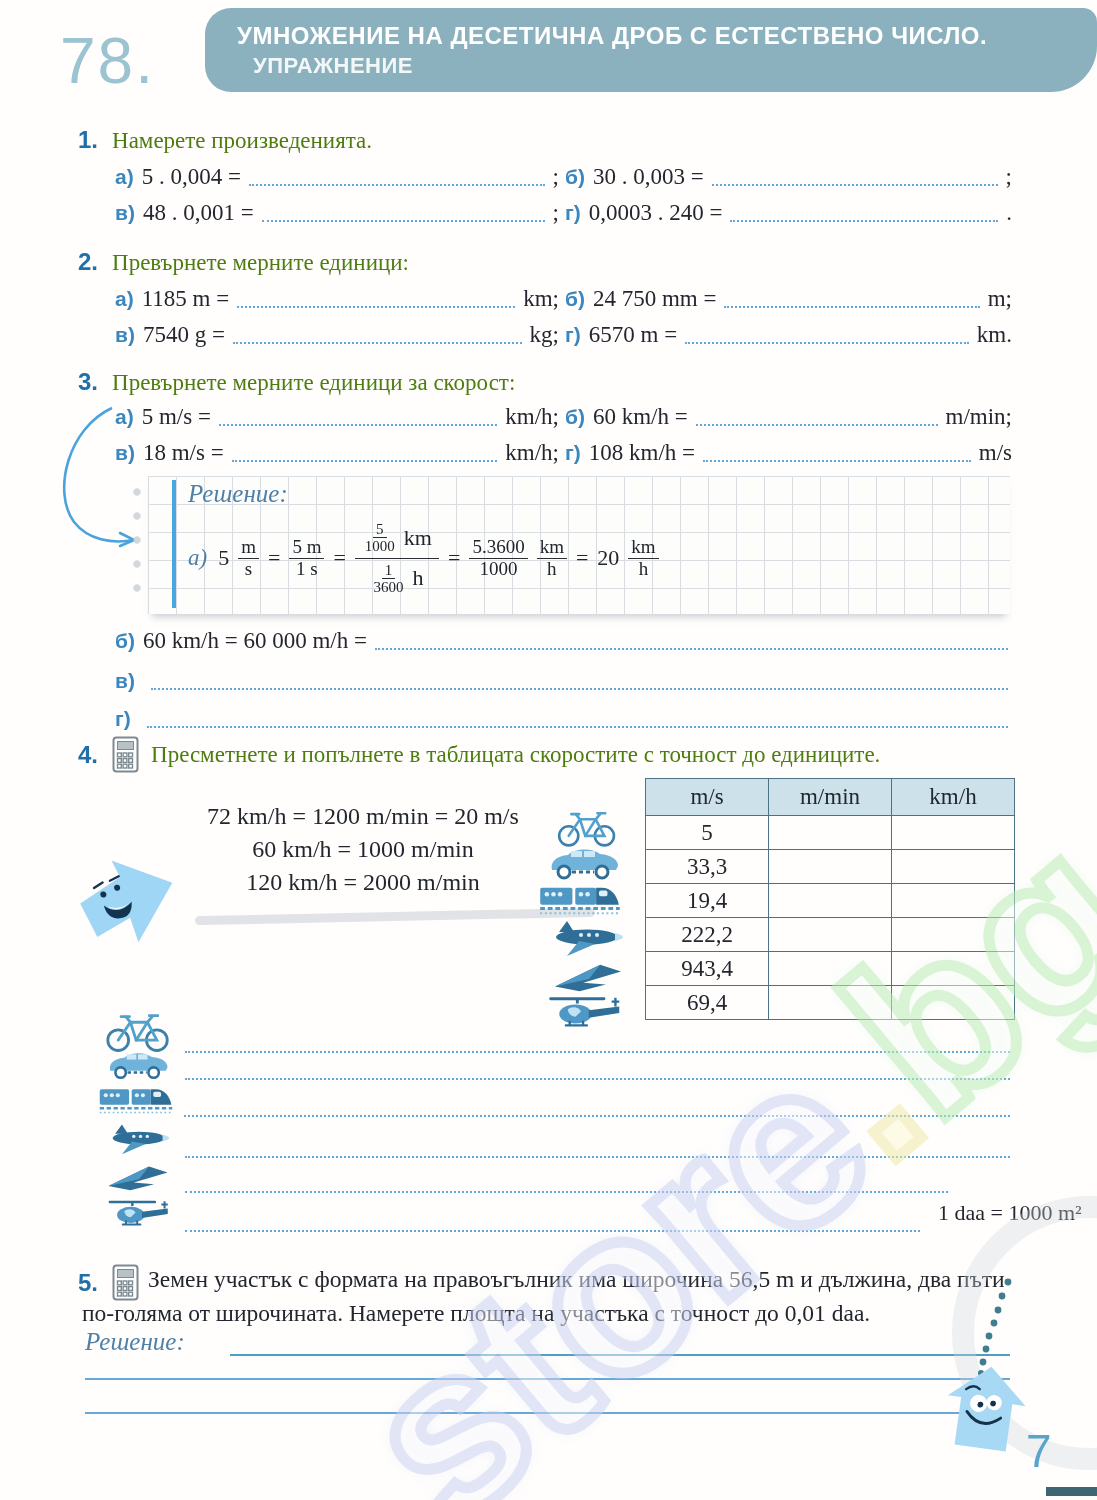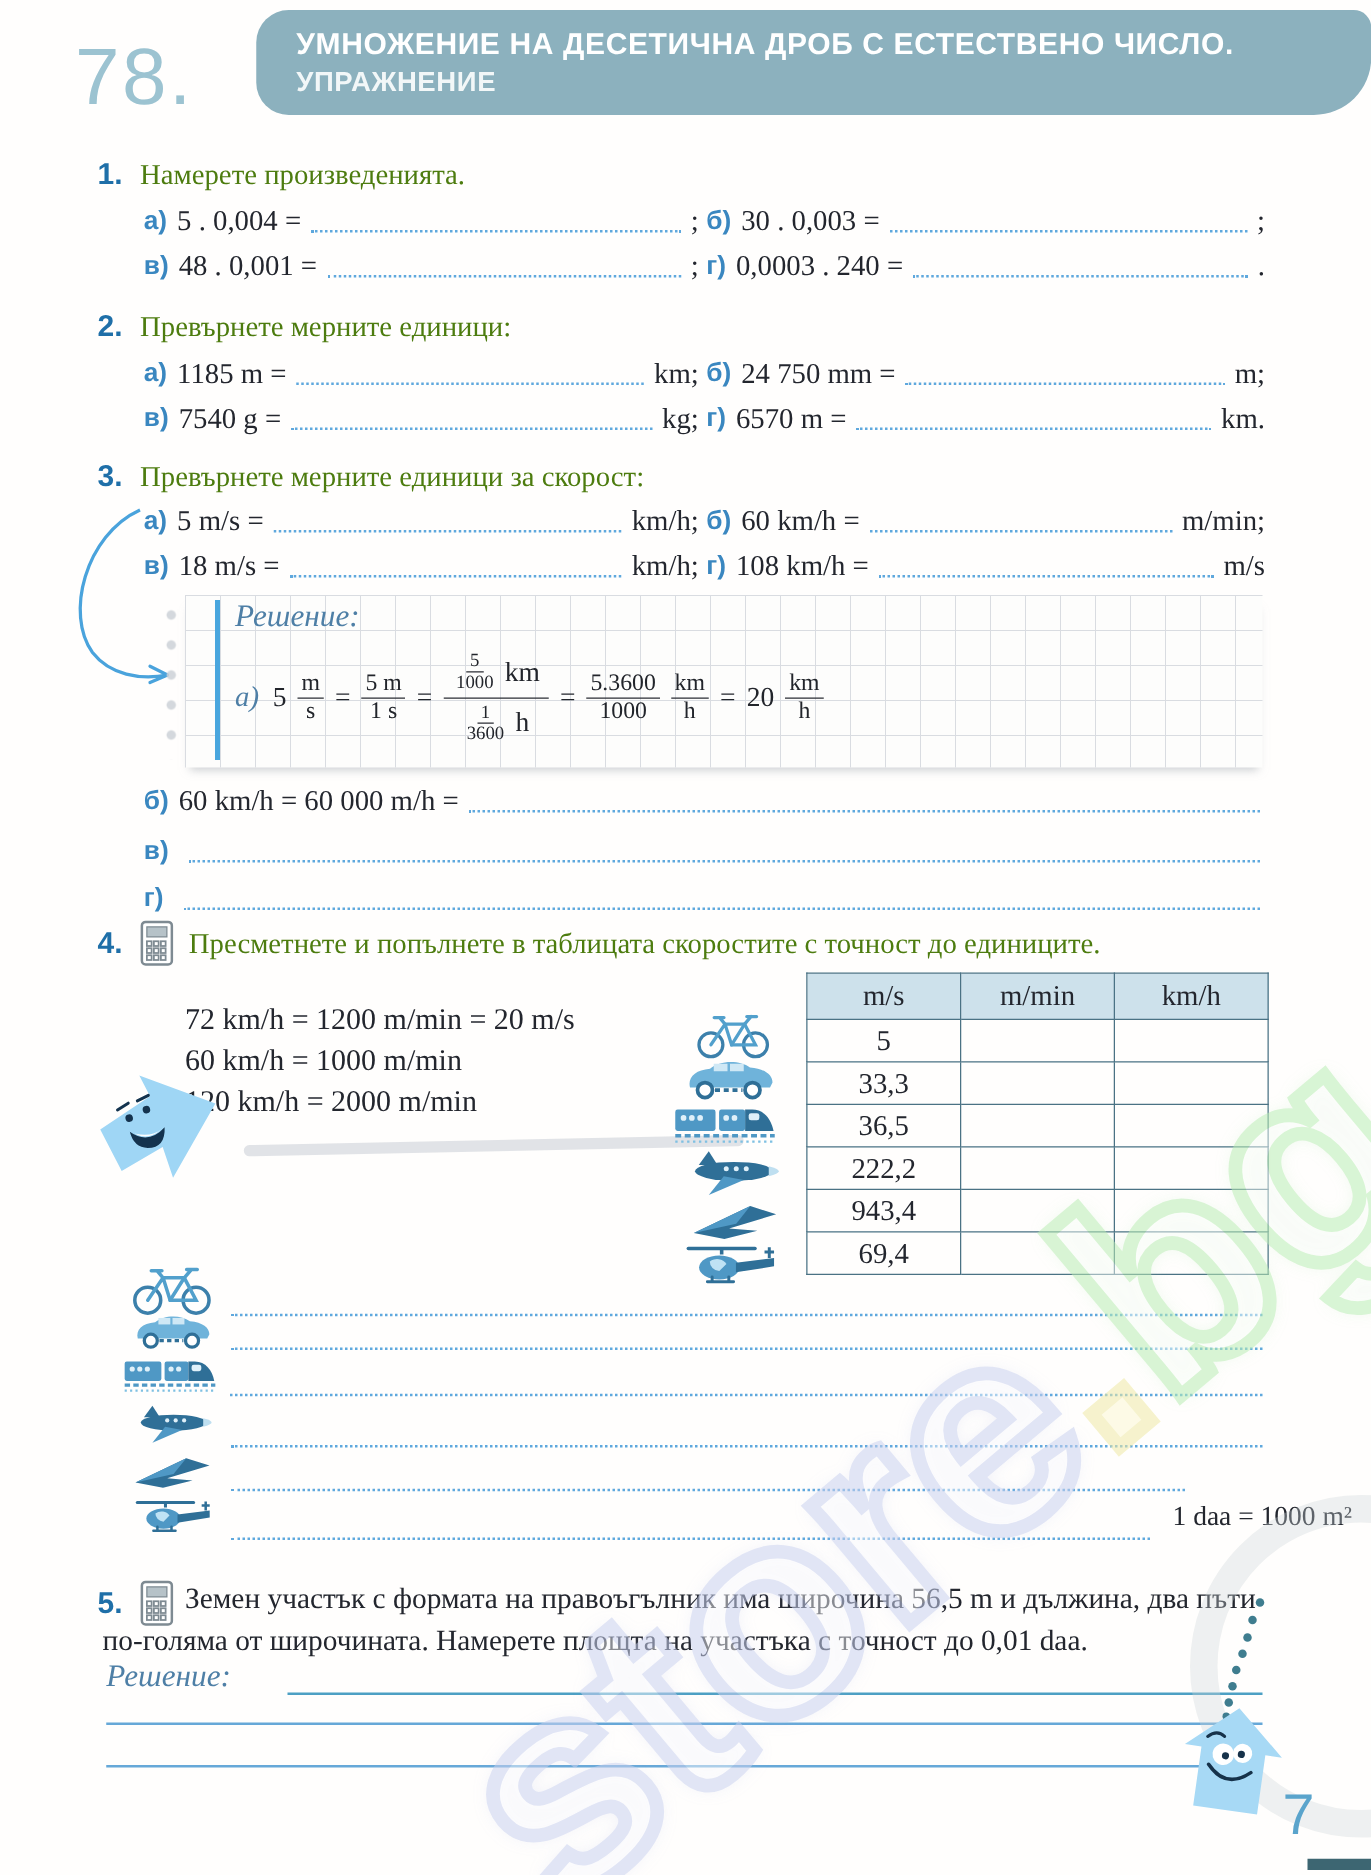--- a/index.html
+++ b/index.html
@@ -4,21 +4,21 @@
 <style>
   html,body{margin:0;padding:0;background:#e8e8e8;}
   .page{position:relative;width:1097px;height:1500px;background:#fffefd;overflow:hidden;
         font-family:"Liberation Serif",serif;color:#262a31;}
 
   
   .lesson-num{position:absolute;left:60px;top:24px;font:400 64px "Liberation Sans",sans-serif;color:#9cc3d1;letter-spacing:2px;}
   .header-bar{position:absolute;left:205px;top:8px;width:892px;height:84px;background:#8cb1be;
               border-radius:26px 14px 46px 26px;display:flex;flex-direction:column;justify-content:center;padding-left:32px;box-sizing:border-box;}
   .header-bar .t1{font:bold 24px "Liberation Sans",sans-serif;color:#fff;letter-spacing:.5px;}
-  .header-bar .t2{font:bold 22px "Liberation Sans",sans-serif;color:#f2f7f8;margin-top:3px;letter-spacing:.5px;}
+  .header-bar .t2{font:bold 22px "Liberation Sans",sans-serif;color:#f2f7f8;margin-top:3px;letter-spacing:.5px;margin-left:16px;}
 
   
   .ex-head{position:absolute;display:flex;align-items:baseline;}
   .ex-num{font:bold 24px "Liberation Sans",sans-serif;color:#1f6fa8;margin-right:14px;}
   .ex-text{font:23px "Liberation Serif",serif;color:#4d7c0f;}
   .row{position:absolute;display:flex;align-items:flex-end;font:23px "Liberation Serif",serif;color:#23262e;}
   .lt{font:bold 21px "Liberation Sans",sans-serif;color:#3a87c0;margin-right:8px;position:relative;top:-1px;}
   .ln{flex:1;border-bottom:2px dotted #5fa8dd;margin:0 4px 4px 8px;height:1.05em;min-width:30px;}
   .un{margin-left:4px;}
 
@@ -40,21 +40,21 @@
   .bigfr .top,.bigfr .bot{display:flex;align-items:center;gap:6px;padding:3px 7px;}
   .bigfr .top{border-bottom:1.6px solid #2a2d33;}
 
   
   .curve-arrow{position:absolute;left:50px;top:402px;}
 
   
   .calc{display:inline-block;width:27px;height:37px;}
 
   
-  .hint{position:absolute;left:148px;top:800px;width:430px;text-align:left;font:24px "Liberation Serif",serif;line-height:33px;color:#23262e;}
+  .hint{position:absolute;left:148px;top:800px;width:430px;text-align:center;font:24px "Liberation Serif",serif;line-height:33px;color:#23262e;}
   .hint-shadow{position:absolute;left:195px;top:912px;width:400px;height:9px;background:rgba(188,196,203,.45);border-radius:5px;transform:rotate(-1.2deg);}
   .mascot-arrow{position:absolute;left:74px;top:848px;width:118px;height:118px;}
 
   table.speed{position:absolute;left:645px;top:778px;border-collapse:collapse;font:23px "Liberation Serif",serif;color:#23262e;}
   table.speed th{width:120px;height:34px;background:#cde1eb;border:1px solid #4a7284;font-weight:400;}
   table.speed td{width:120px;height:31px;border:1px solid #4a7284;text-align:center;}
   .vicon{position:absolute;}
   .vicon svg{width:100%;height:100%;}
 
   .lrow{position:absolute;display:flex;align-items:flex-end;}
@@ -364,21 +364,21 @@
           <td>5</td>
           <td></td>
           <td></td>
         </tr>
       <tr>
           <td>33,3</td>
           <td></td>
           <td></td>
         </tr>
       <tr>
-          <td>36,5</td>
+          <td>19,4</td>
           <td></td>
           <td></td>
         </tr>
       <tr>
           <td>222,2</td>
           <td></td>
           <td></td>
         </tr>
       <tr>
           <td>943,4</td>

